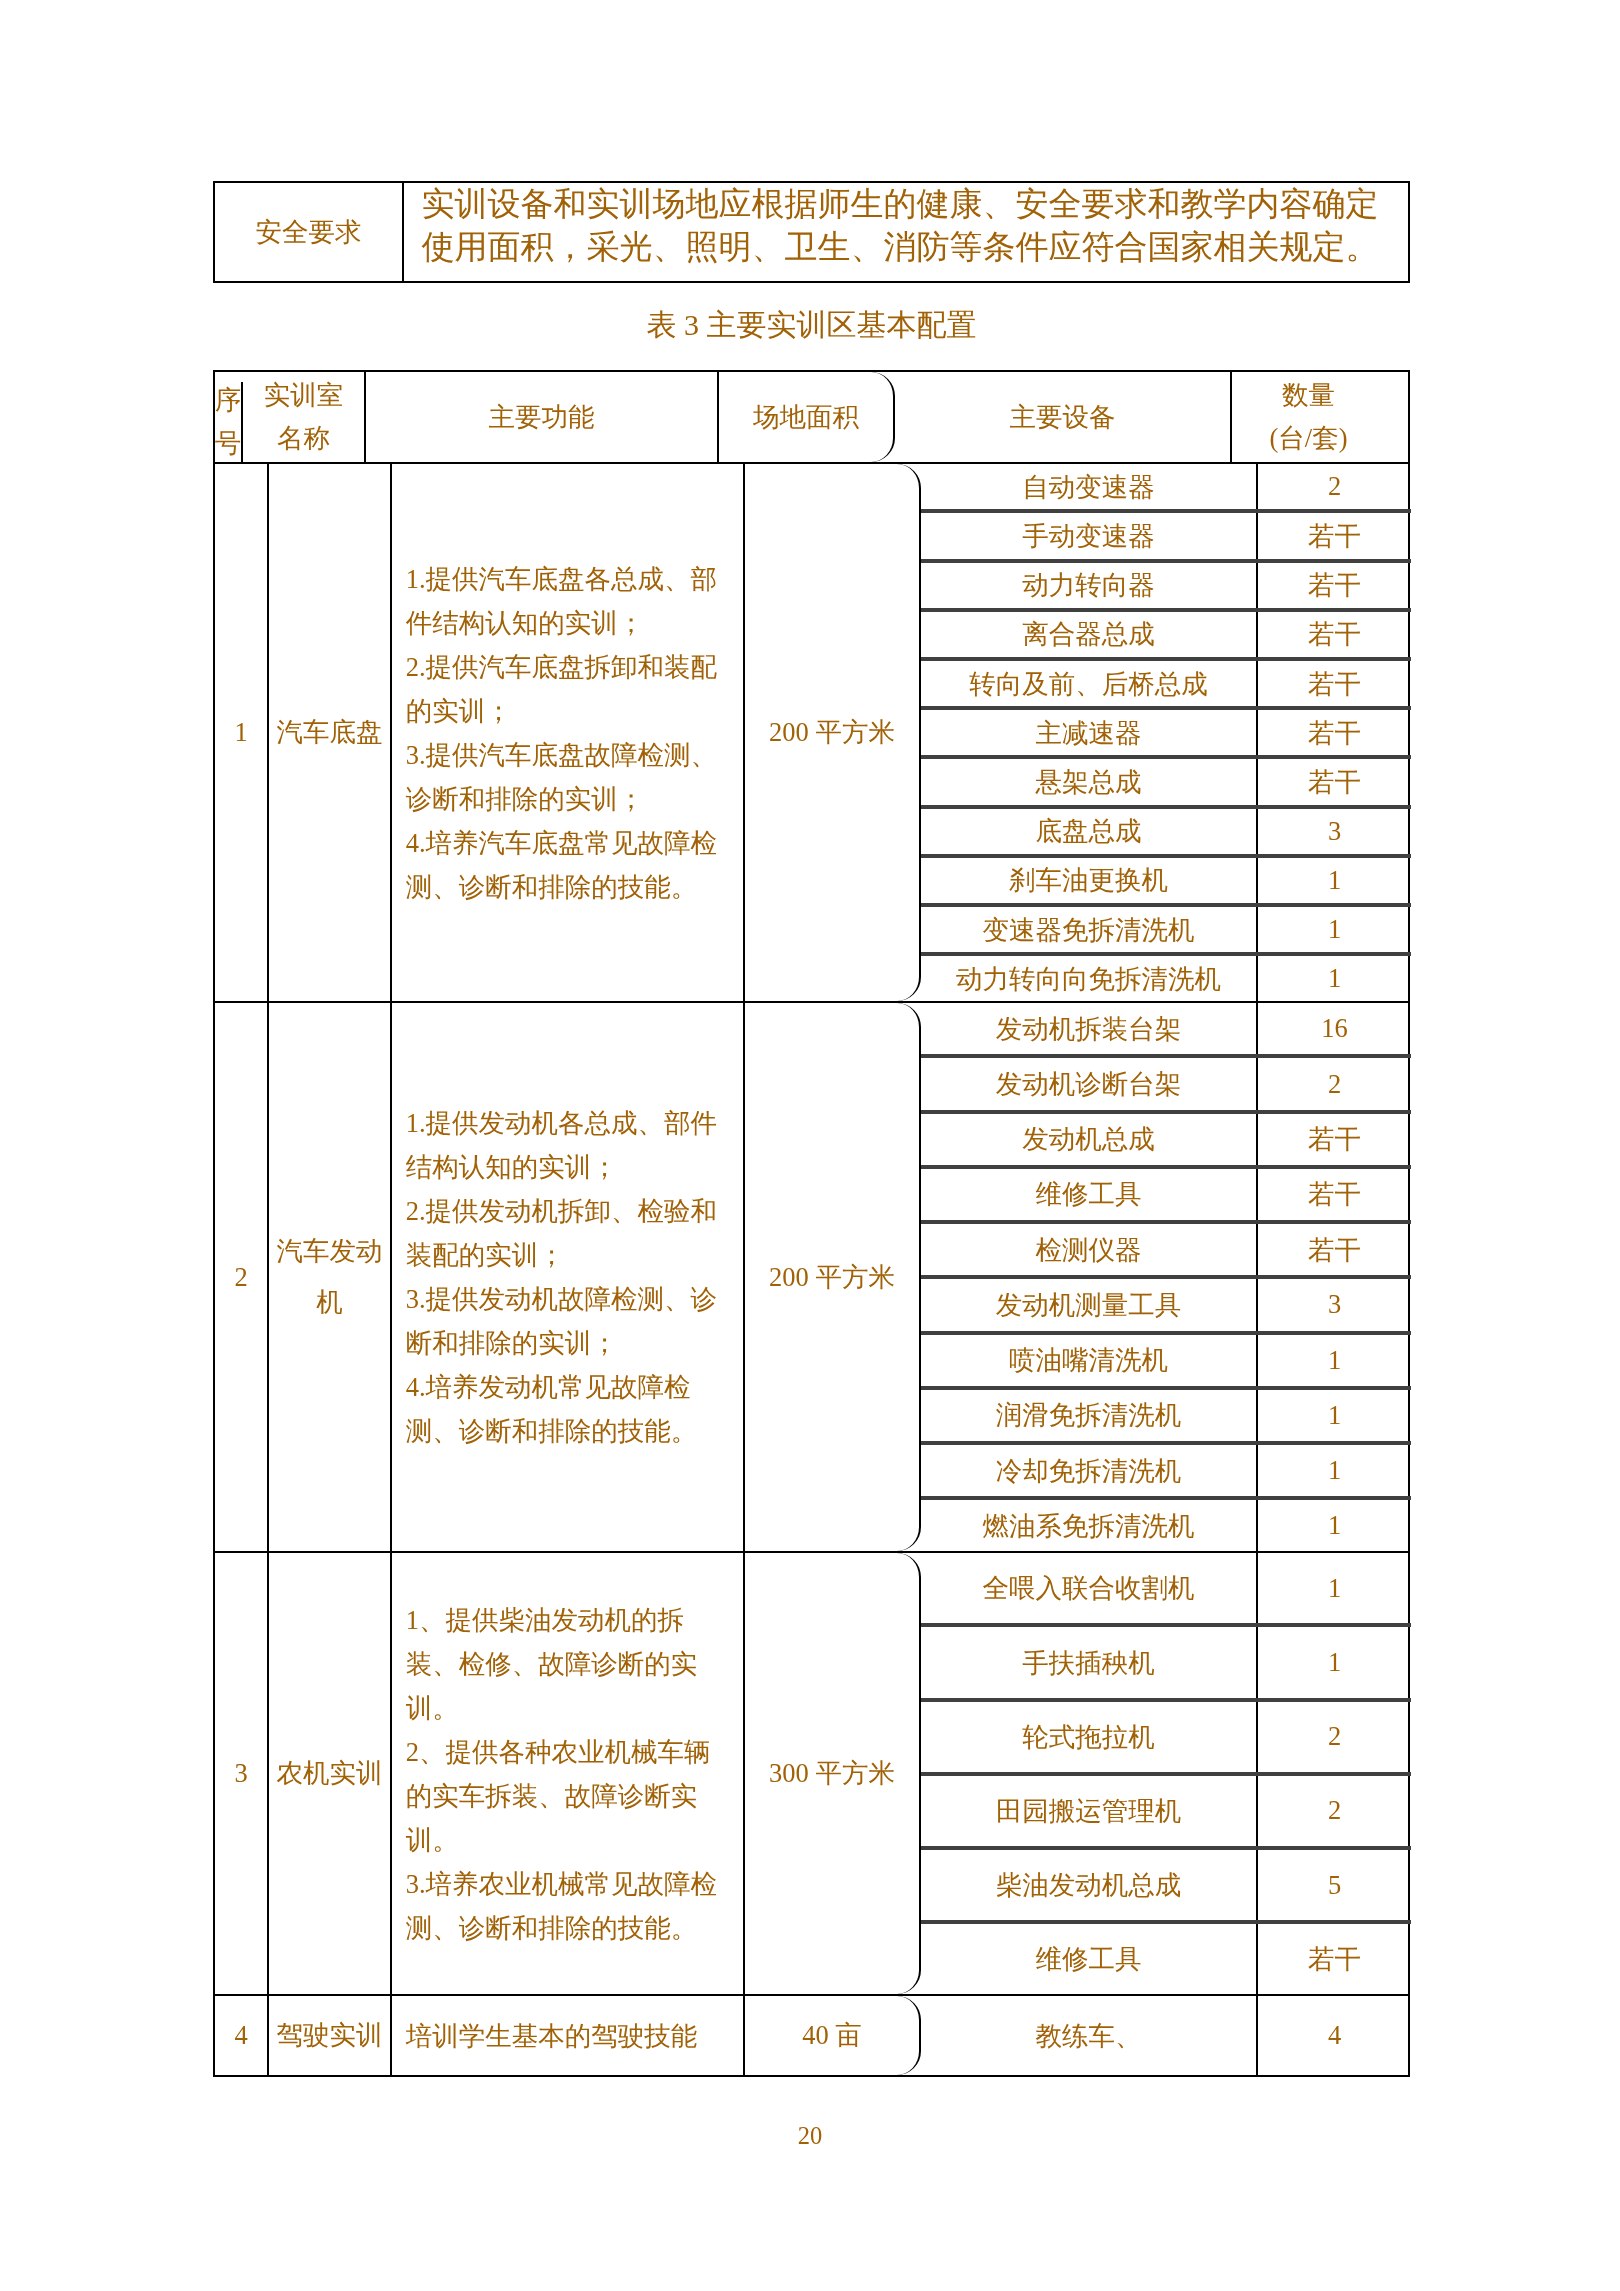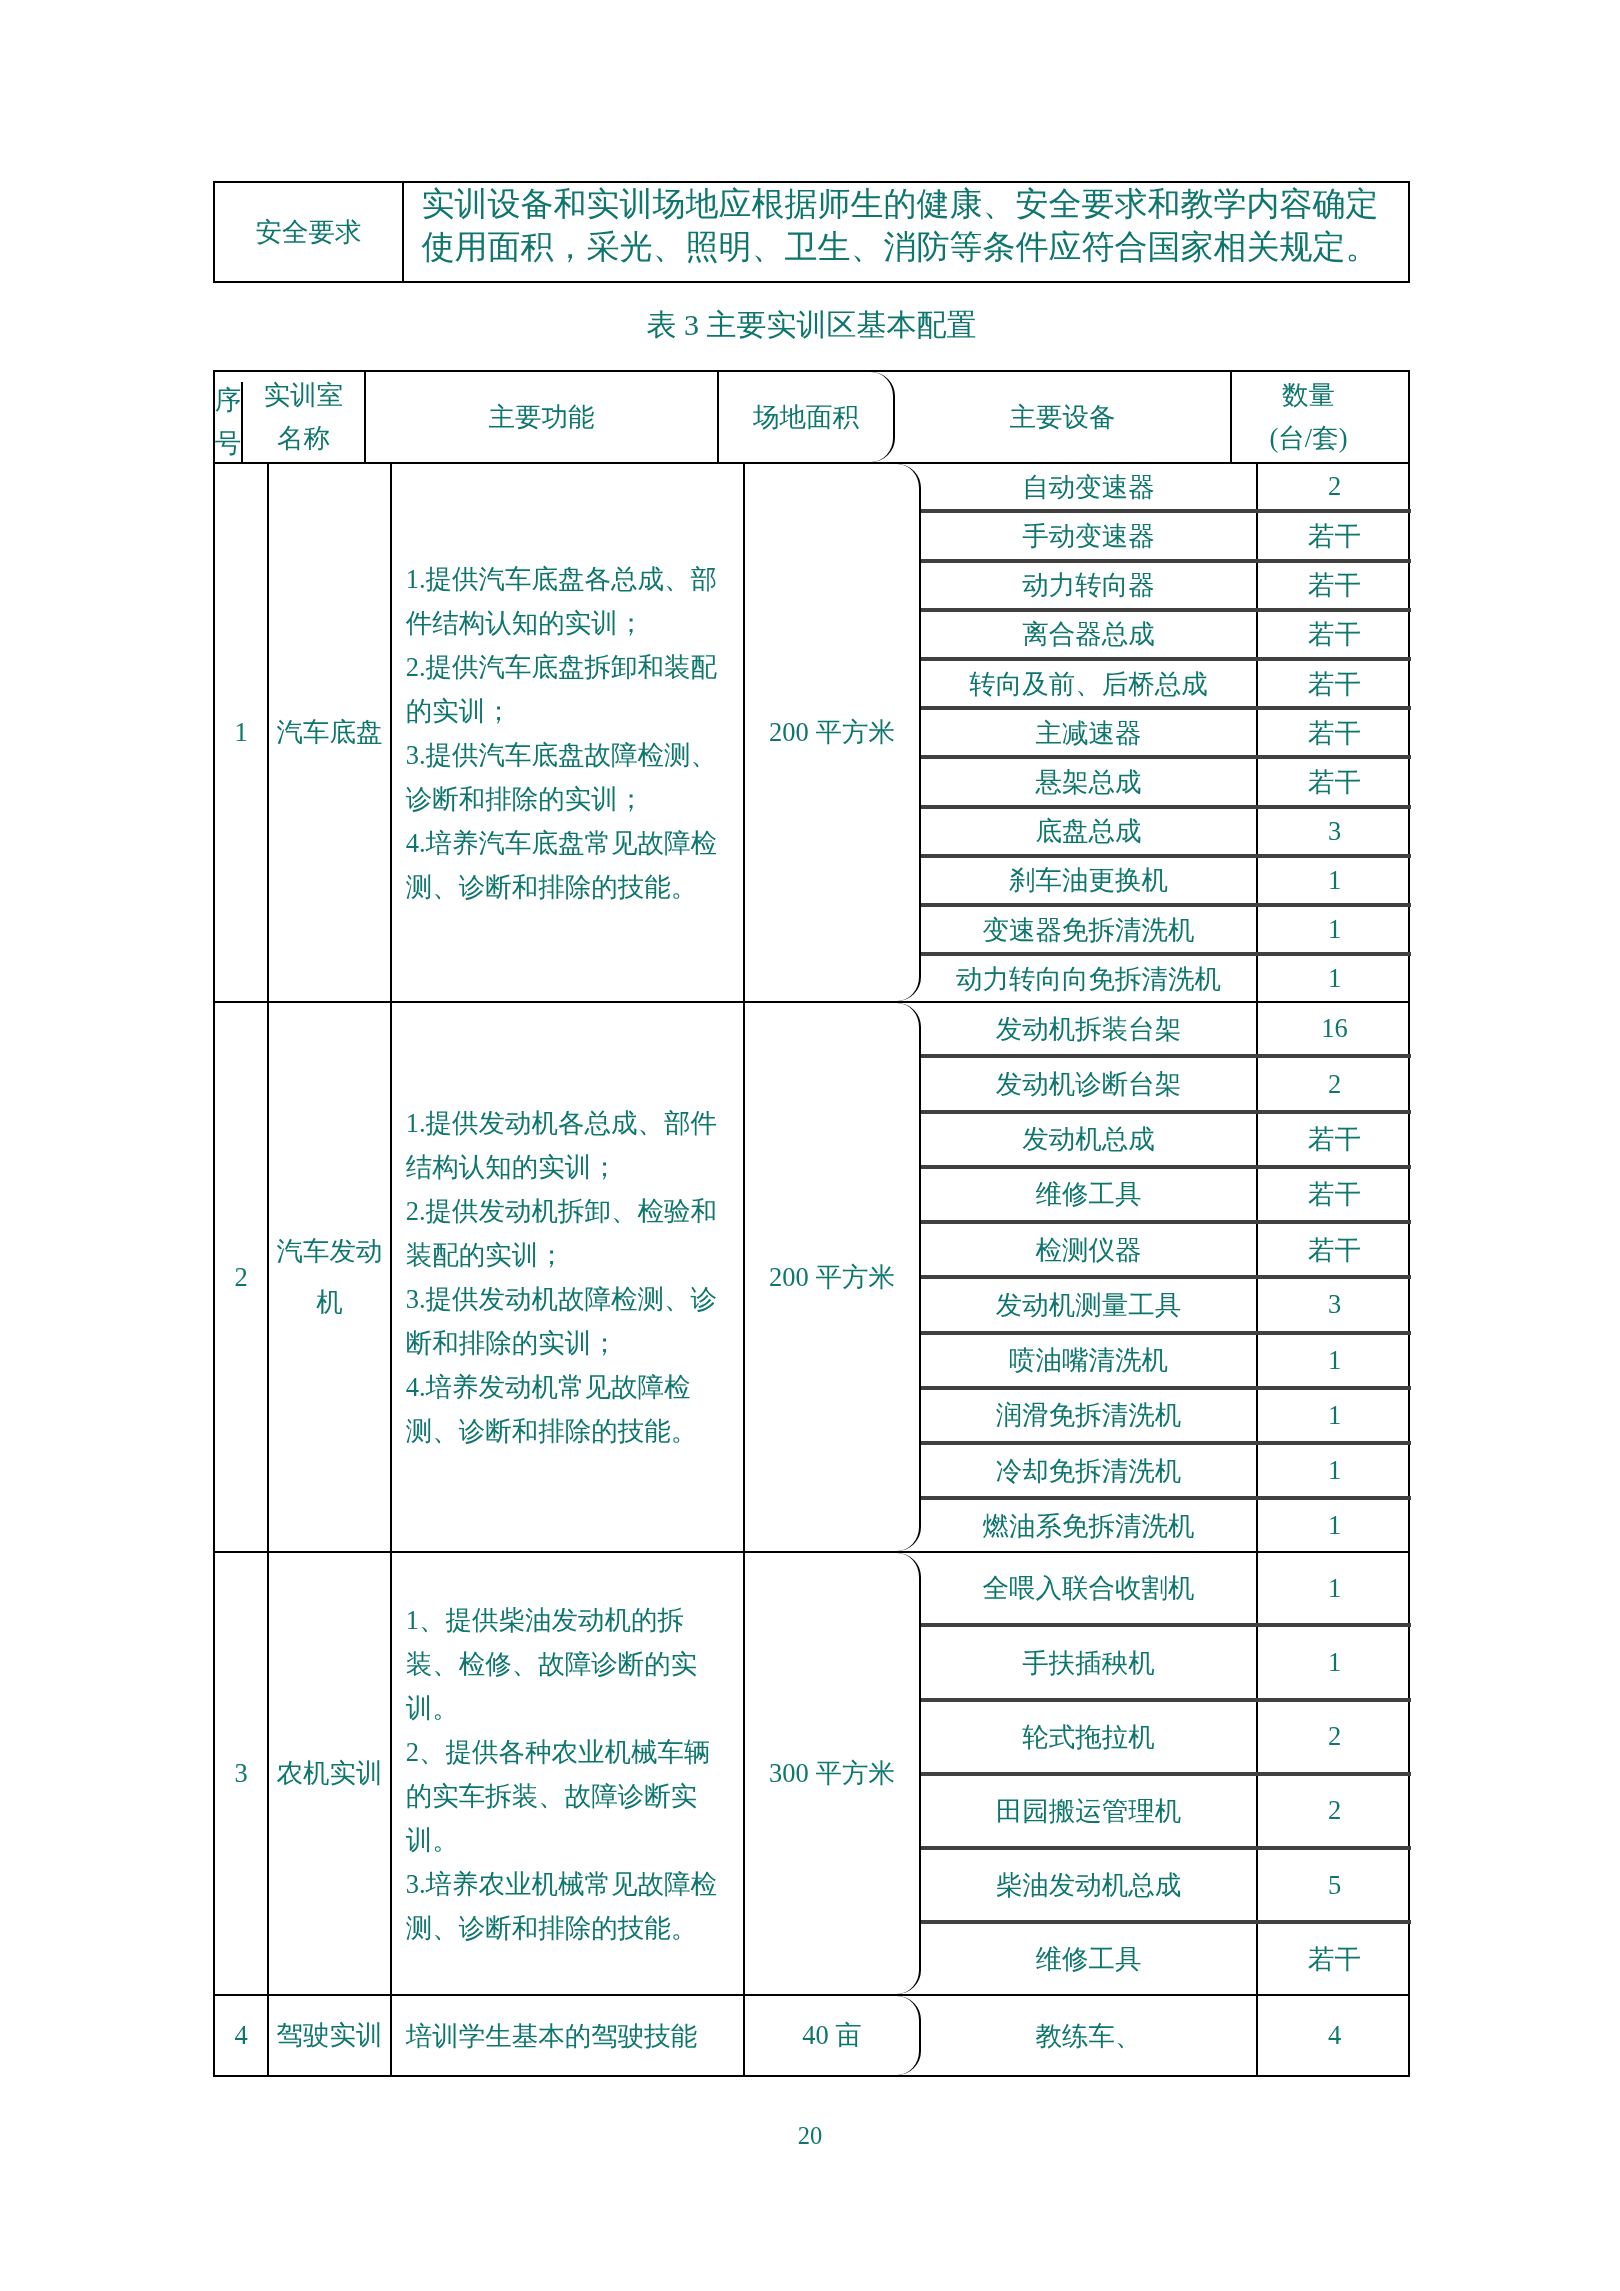--- a/index.html
+++ b/index.html
@@ -1,21 +1,21 @@
 <!DOCTYPE html>
 <html><head>
 <meta charset="utf-8">
 <style>
   html,body{margin:0;padding:0;background:#888;}
   .page{
     position:relative;
     width:1620px;height:2292px;
     background:#ffffff;
     font-family:"Liberation Serif","DejaVu Serif",serif;
-    color:#0f766e;
+    color:#a16207;
     overflow:hidden;
   }
   .content{position:absolute;left:213px;top:0;width:1197px;}
   
   .safety{
     margin-top:181px;
     height:102px;
     border:2px solid #000;
     display:flex;
     box-sizing:border-box;

